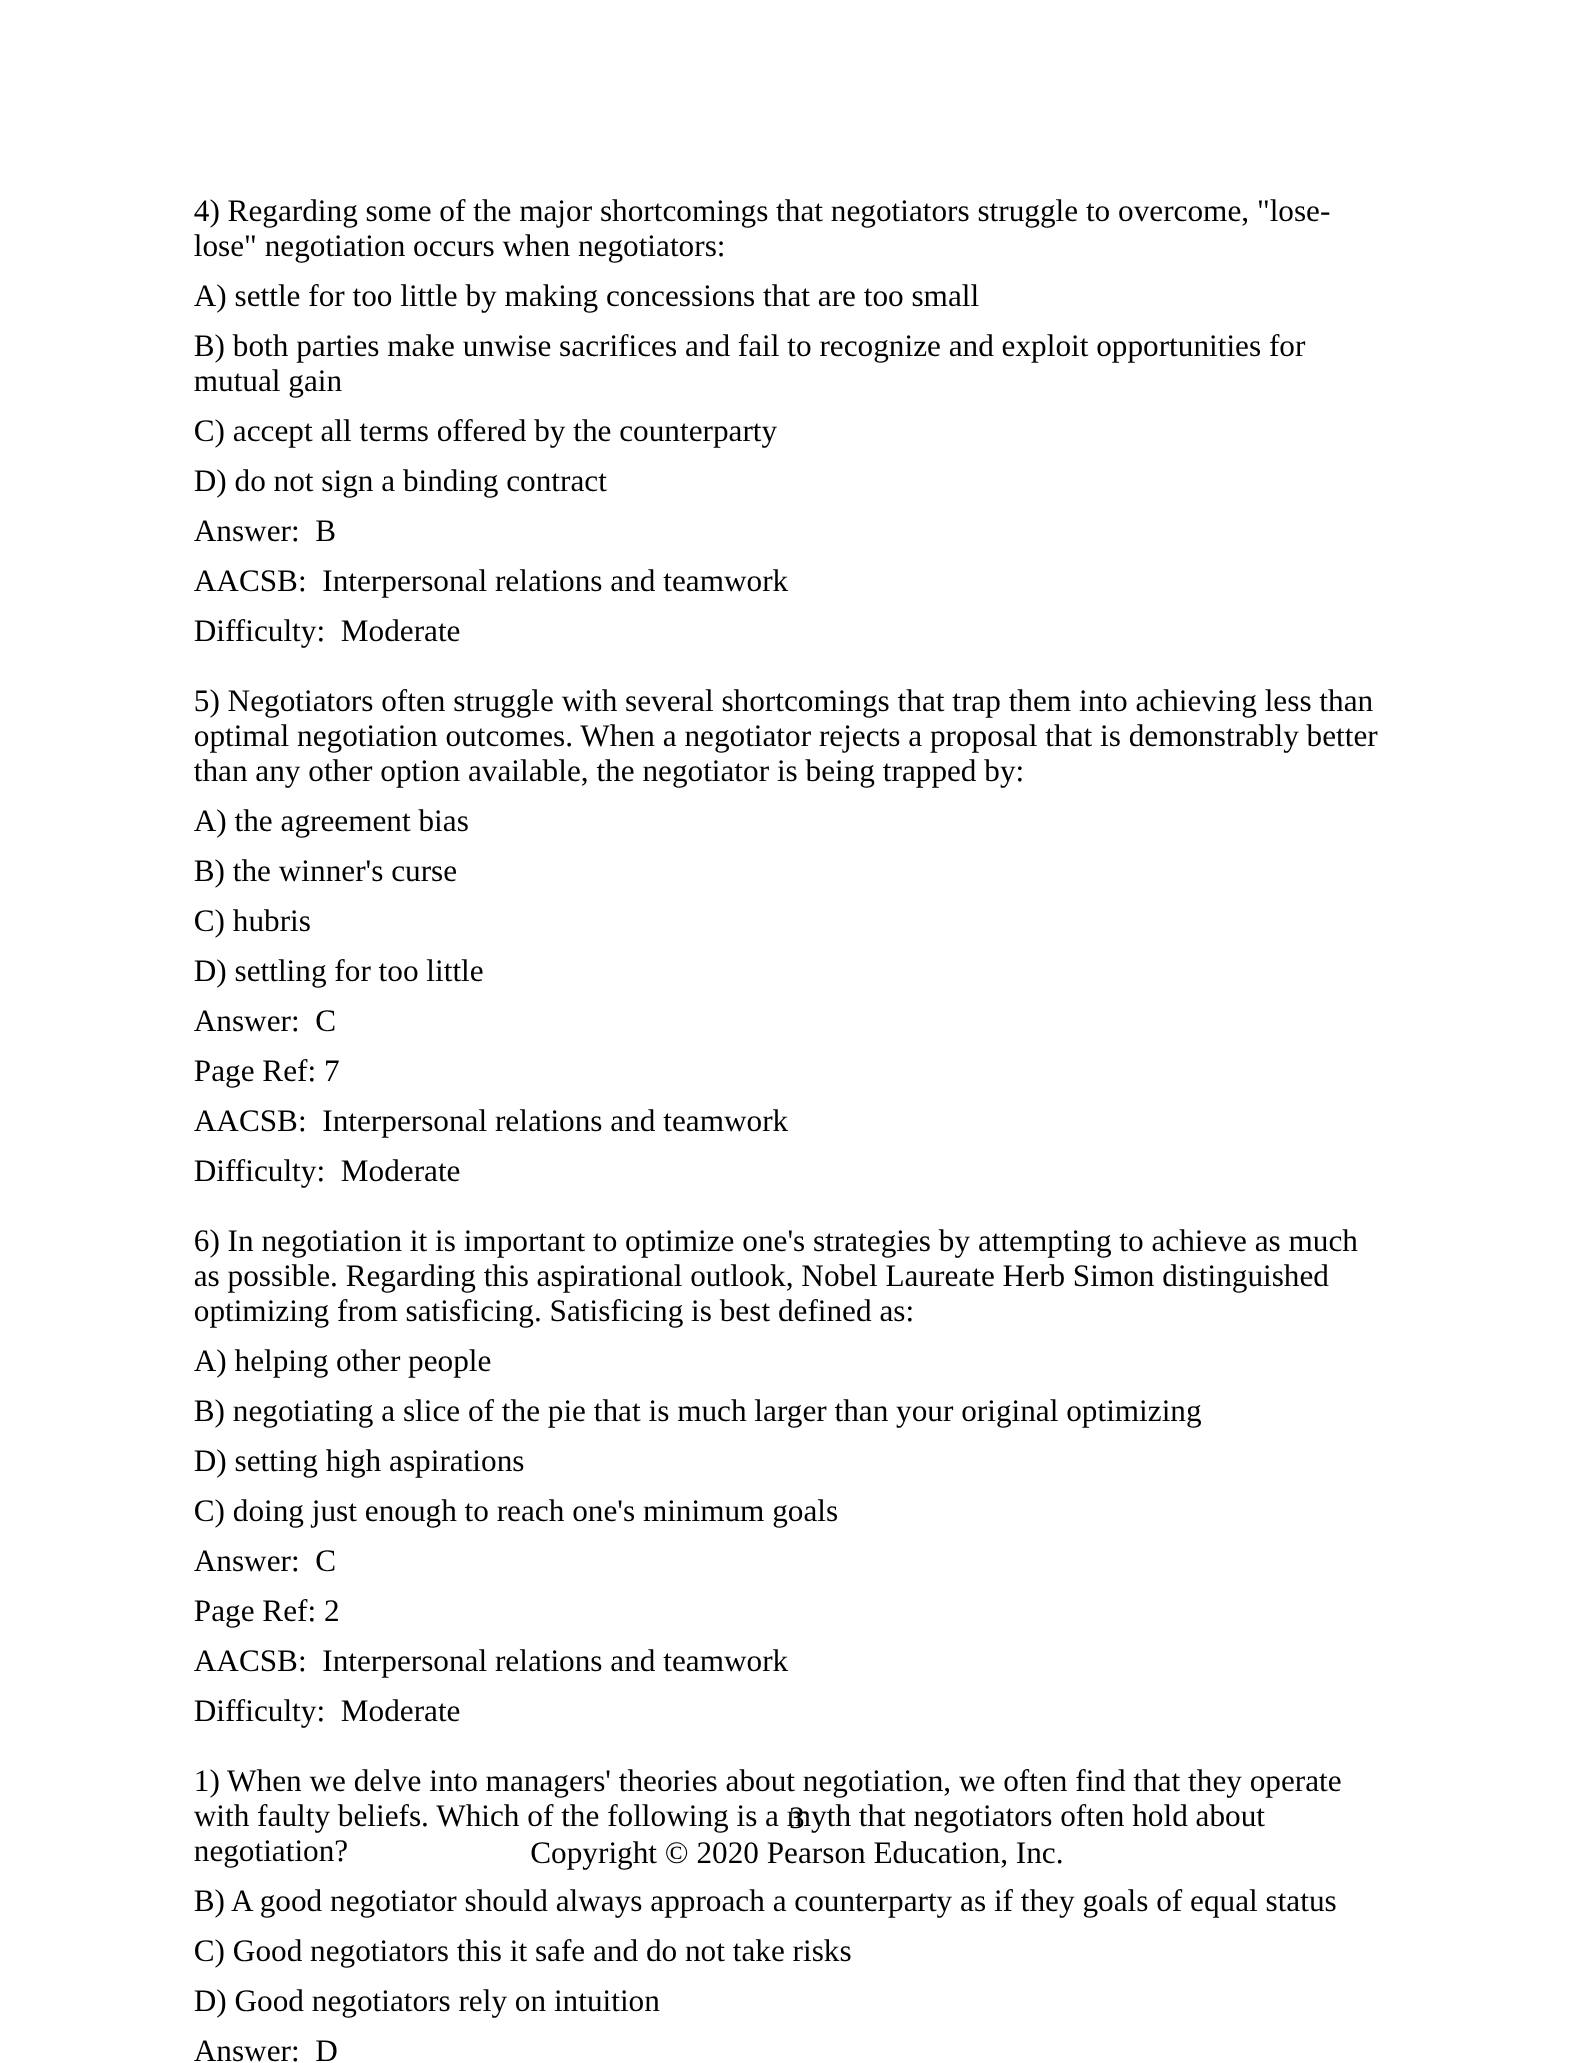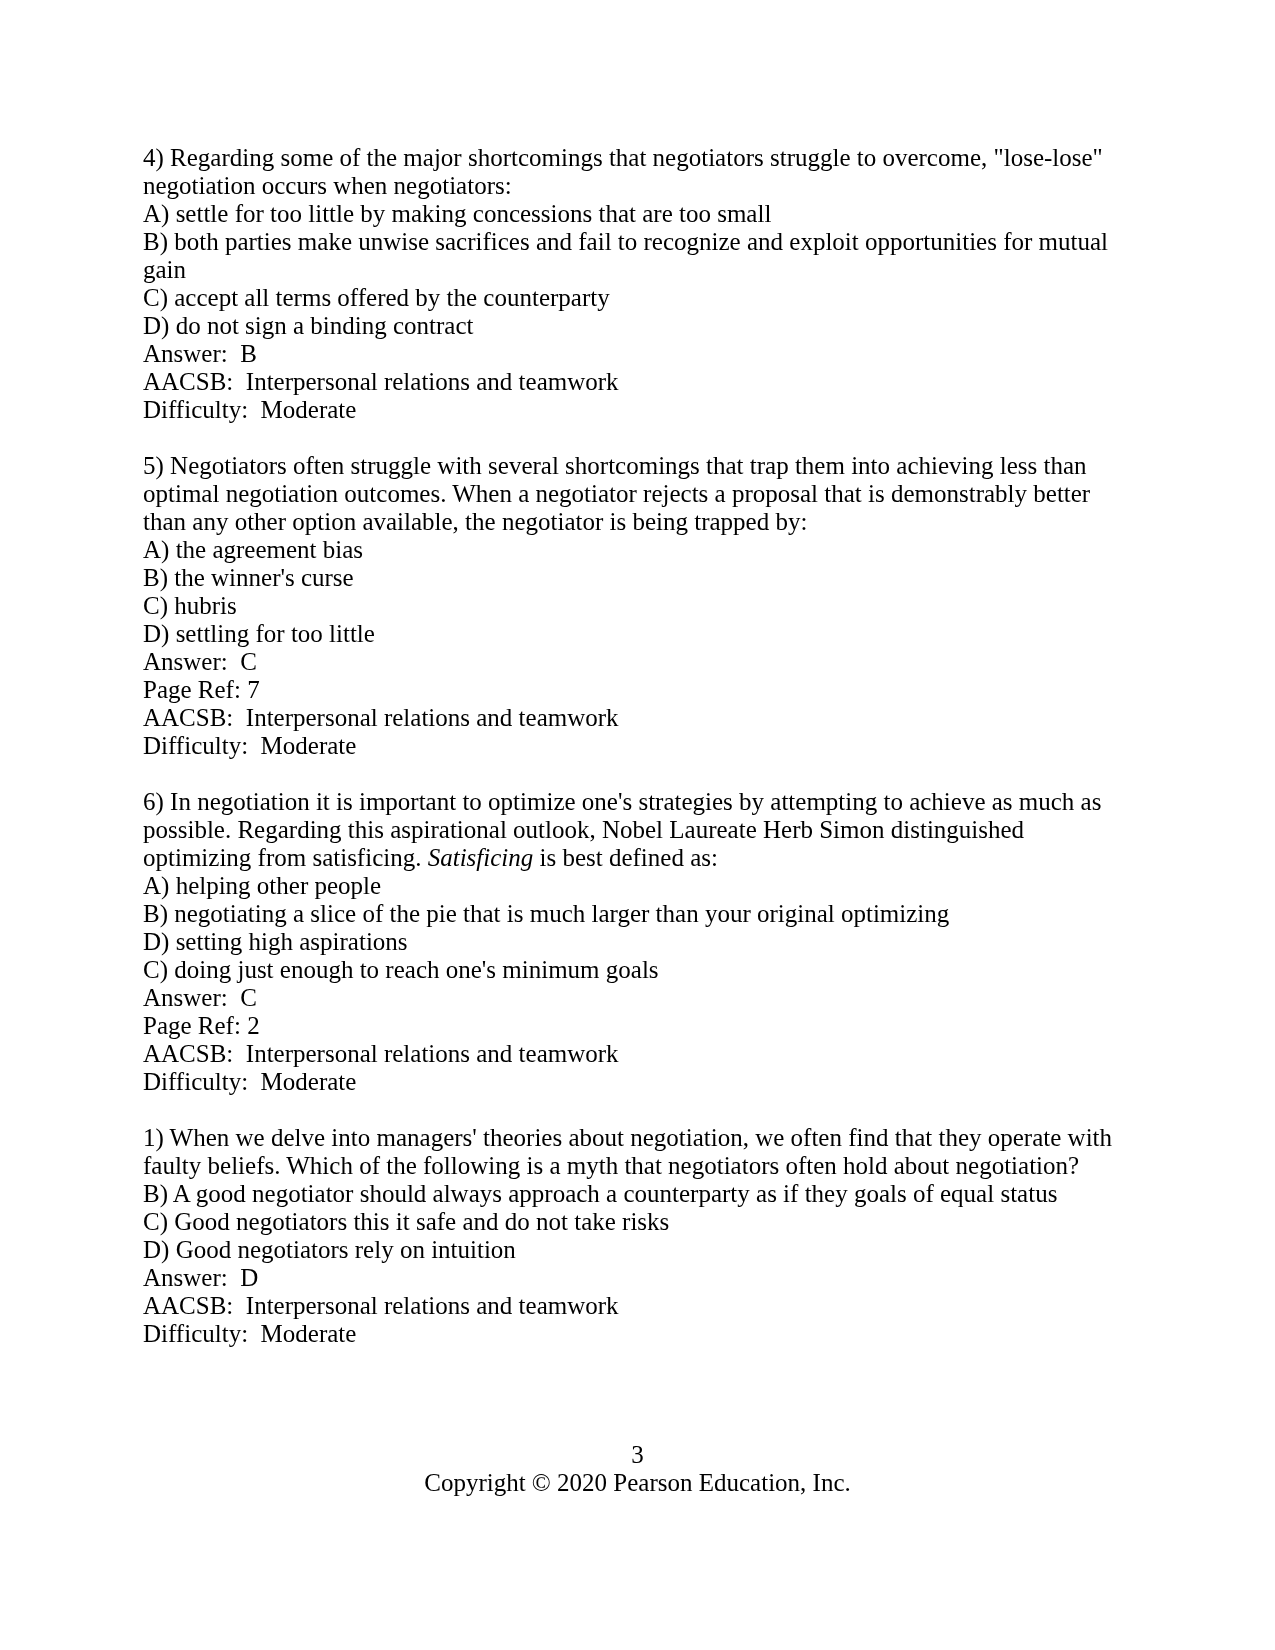--- a/index.html
+++ b/index.html
@@ -21,25 +21,24 @@
   .content {
     position: absolute;
     left: 143px;
     top: 144px;
     width: 975px;
   }
   .question {
     margin: 0 0 28px 0;
   }
   .question p {
-    margin: 0;
+    margin: 12px;
     white-space: pre-wrap;
   }
   .it {
-    font-style: italic;
   }
   .footer {
     position: absolute;
     left: 0;
     top: 1441px;
     width: 100%;
     text-align: center;
   }
   .footer div {
     margin: 0;

